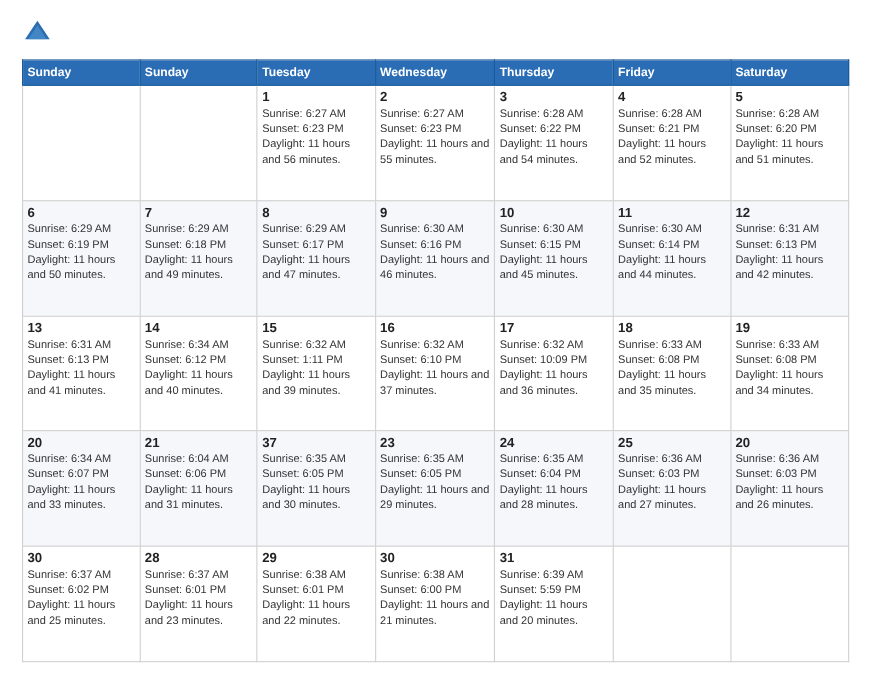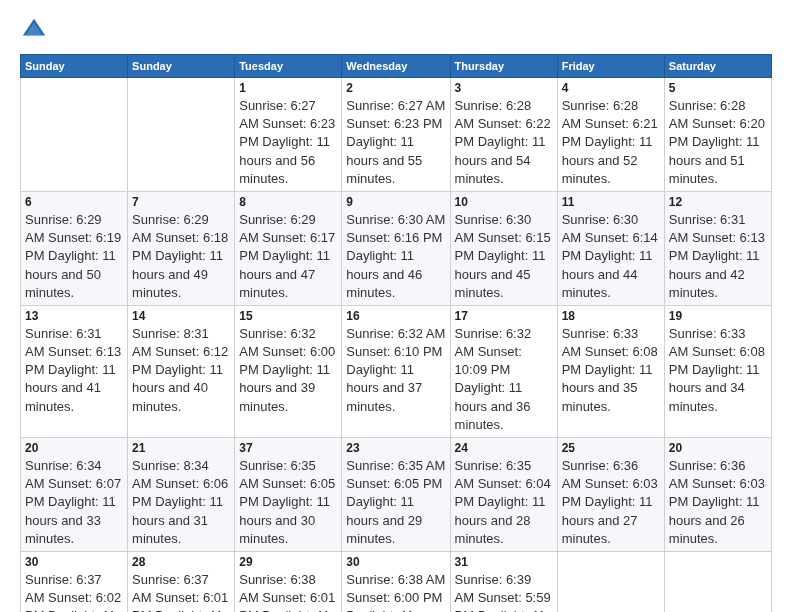--- a/index.html
+++ b/index.html
@@ -87,21 +87,21 @@
       background: #f5f7fa;
     }
     .day-number {
       font-size: 12px;
       font-weight: bold;
       color: #222;
       margin-bottom: 2px;
       display: block;
     }
     .day-info {
-      font-size: 13px;
+      font-size: 10px;
       color: #333;
       line-height: 1.4;
     }
     .empty-cell {
       background: #fff !important;
     }
   </style>
 </head>
 <body>
 
@@ -216,28 +216,28 @@
         </tr>
         <tr>
           <td>
             <span class="day-number">13</span>
             <div class="day-info">Sunrise: 6:31 AM
 Sunset: 6:13 PM
 Daylight: 11 hours and 41 minutes.</div>
           </td>
           <td>
             <span class="day-number">14</span>
-            <div class="day-info">Sunrise: 8:31 AM
+            <div class="day-info">Sunrise: 6:34 AM
 Sunset: 6:12 PM
 Daylight: 11 hours and 40 minutes.</div>
           </td>
           <td>
             <span class="day-number">15</span>
             <div class="day-info">Sunrise: 6:32 AM
-Sunset: 6:00 PM
+Sunset: 1:11 PM
 Daylight: 11 hours and 39 minutes.</div>
           </td>
           <td>
             <span class="day-number">16</span>
             <div class="day-info">Sunrise: 6:32 AM
 Sunset: 6:10 PM
 Daylight: 11 hours and 37 minutes.</div>
           </td>
           <td>
             <span class="day-number">17</span>
@@ -260,21 +260,21 @@
         </tr>
         <tr>
           <td>
             <span class="day-number">20</span>
             <div class="day-info">Sunrise: 6:34 AM
 Sunset: 6:07 PM
 Daylight: 11 hours and 33 minutes.</div>
           </td>
           <td>
             <span class="day-number">21</span>
-            <div class="day-info">Sunrise: 8:34 AM
+            <div class="day-info">Sunrise: 6:04 AM
 Sunset: 6:06 PM
 Daylight: 11 hours and 31 minutes.</div>
           </td>
           <td>
             <span class="day-number">37</span>
             <div class="day-info">Sunrise: 6:35 AM
 Sunset: 6:05 PM
 Daylight: 11 hours and 30 minutes.</div>
           </td>
           <td>

